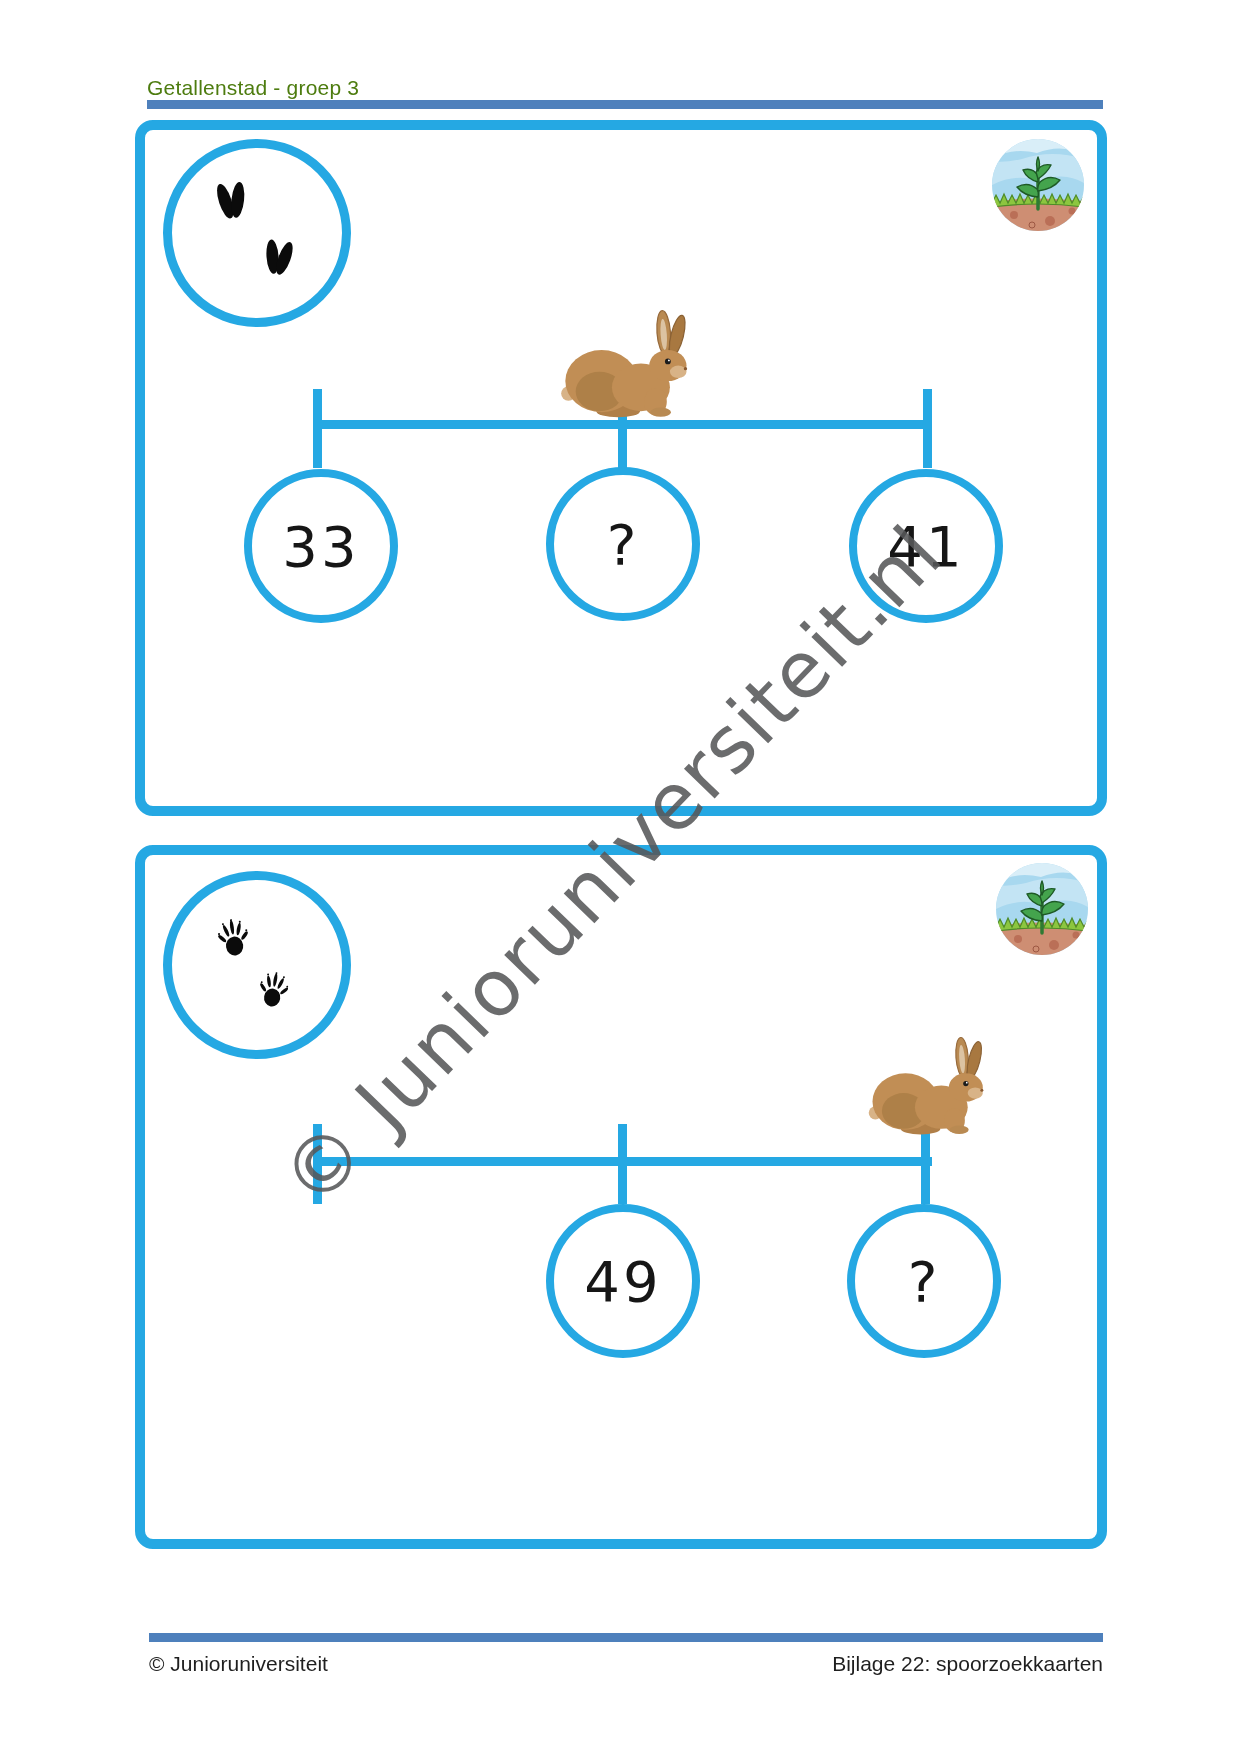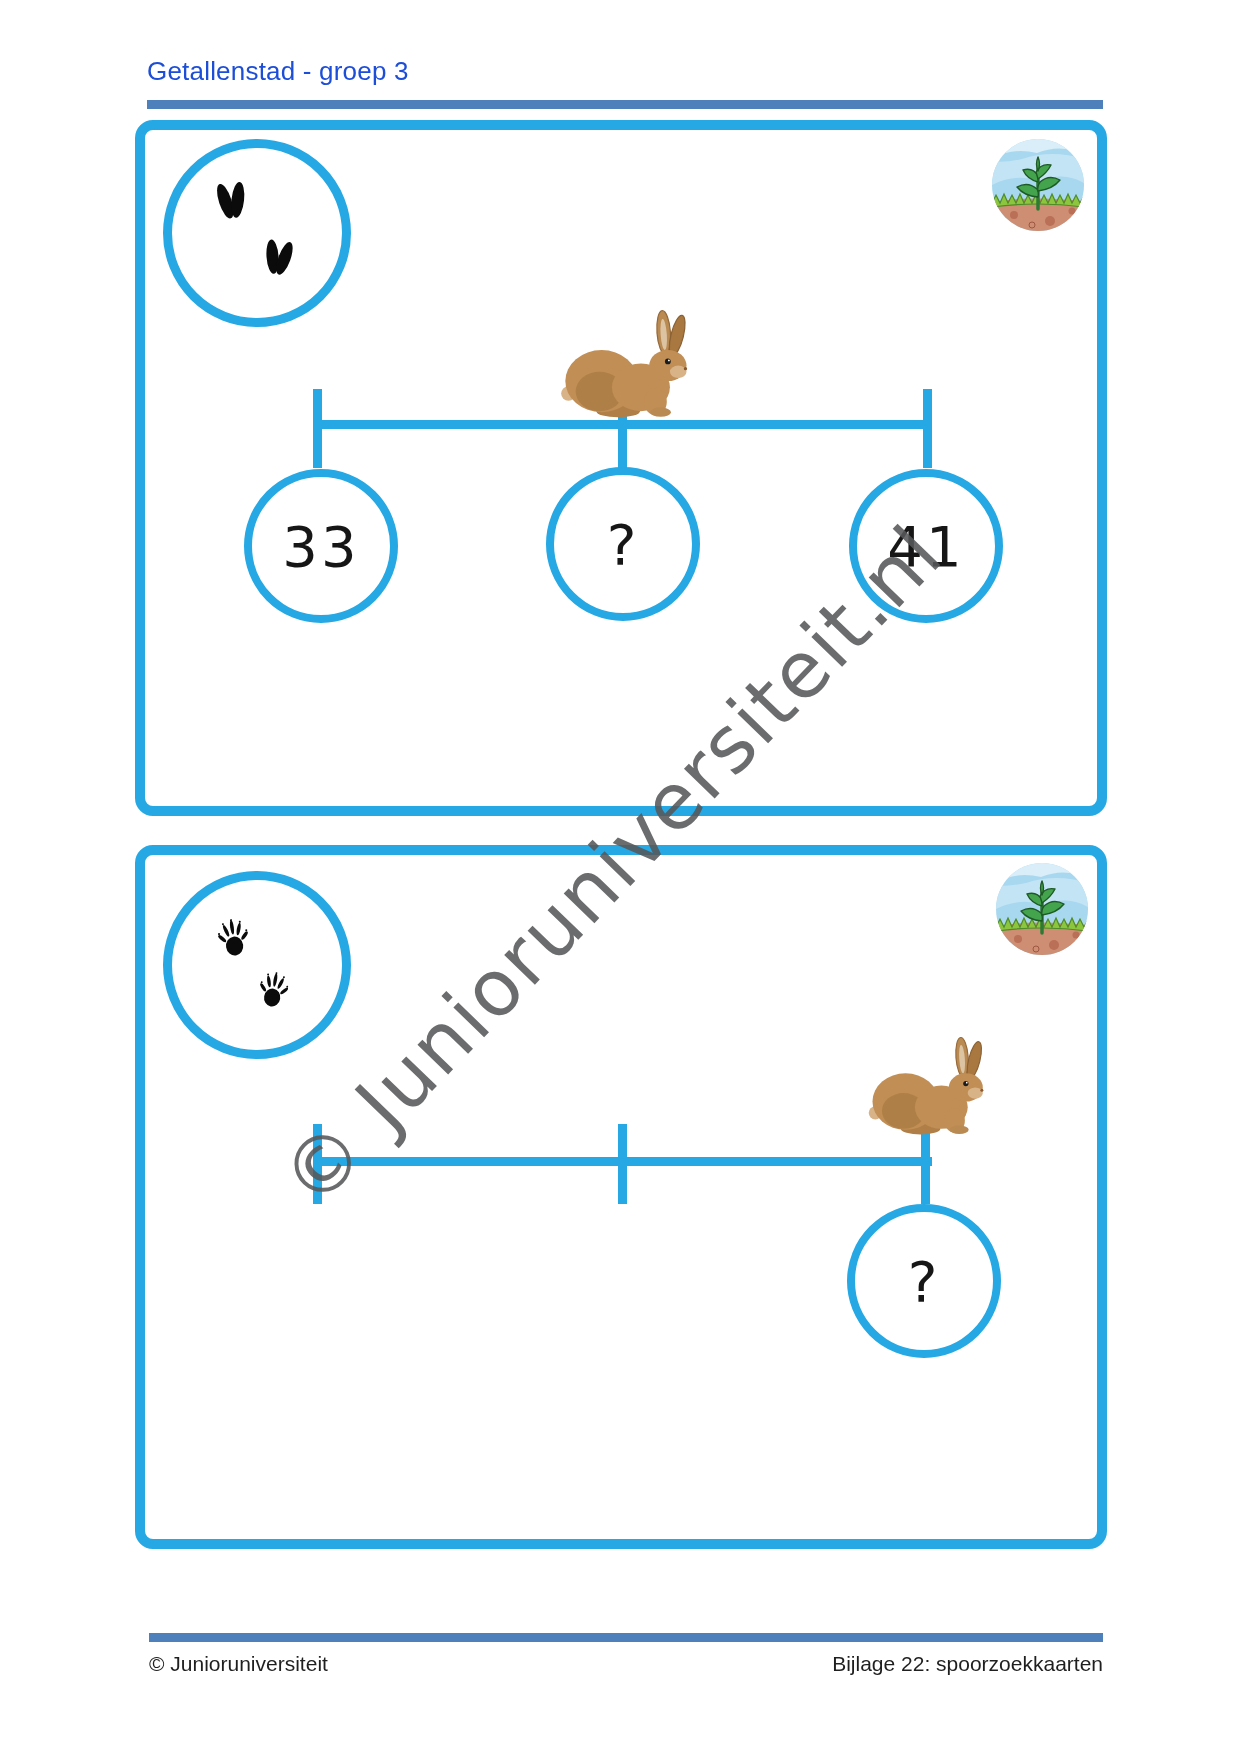--- a/index.html
+++ b/index.html
@@ -2,21 +2,21 @@
 <html><head>
 <meta charset="utf-8">
 <style>
   html,body{margin:0;padding:0;background:#ffffff;}
   #page{
     position:relative;width:1240px;height:1754px;background:#ffffff;overflow:hidden;
     font-family:"Liberation Sans",sans-serif;
   }
   
   .header-title{
-    position:absolute;left:147px;top:56px;font-size:26px;color:#1d4ed8;letter-spacing:.2px;
+    position:absolute;left:147px;top:76px;font-size:21px;color:#4d7c0f;letter-spacing:.2px;
   }
   .header-rule{
     position:absolute;left:147px;top:100px;width:956px;height:9px;background:#4e80bc;
   }
   
   .card{
     position:absolute;left:135px;width:972px;background:#fff;
     border:10px solid #25a8e3;border-radius:18px;box-sizing:border-box;
   }
   #card1{top:120px;height:696px;}
@@ -212,20 +212,23 @@
     <div class="tick t1"></div>
     <div class="tick t2"></div>
     <div class="tick t3"></div>
 
     <div class="rabbit">
       <svg width="132" height="105">
           <use href="#sym-rabbit"></use>
         </svg>
     </div>
 
+    <div class="num-circle c2">
+      <span class="val">49</span>
+    </div>
     <div class="num-circle c3">
       <span class="val">?</span>
     </div>
   </div>
 
   <div class="watermark">© Junioruniversiteit.nl</div>
 
   <div class="footer-rule"></div>
   <div class="footer-row">
     <span>© Junioruniversiteit</span>

